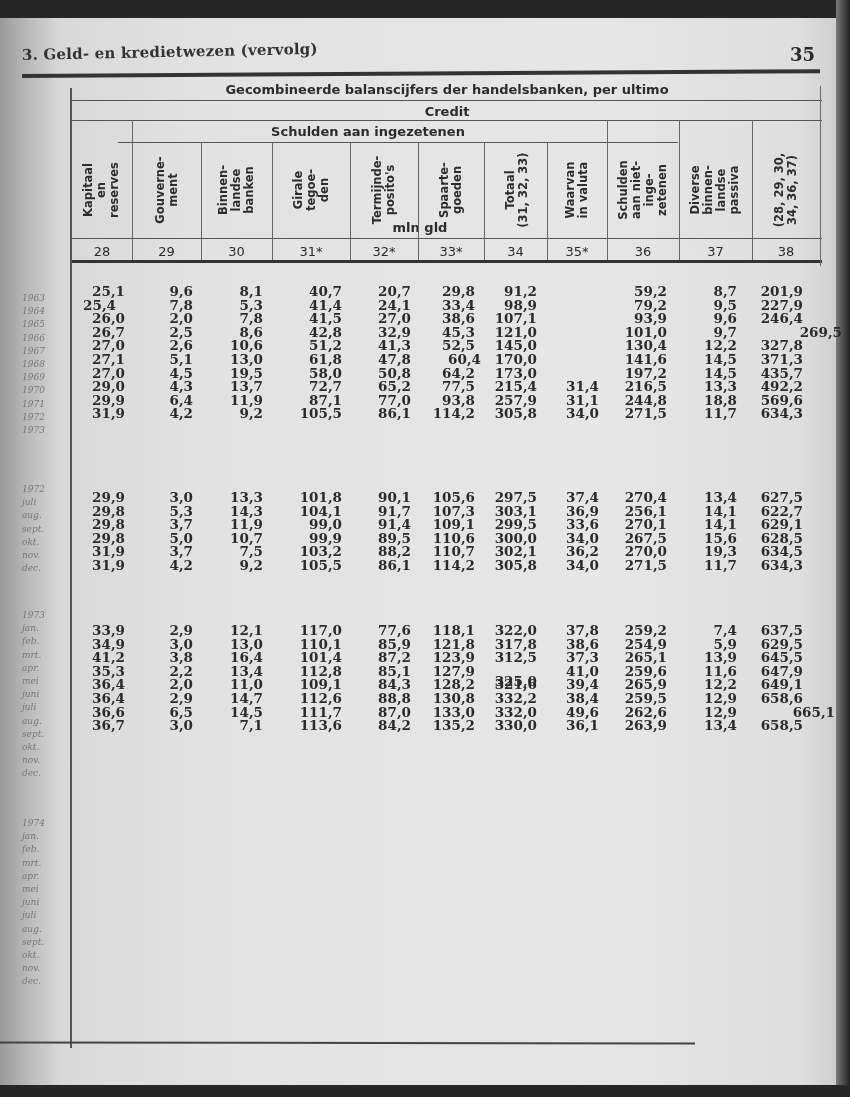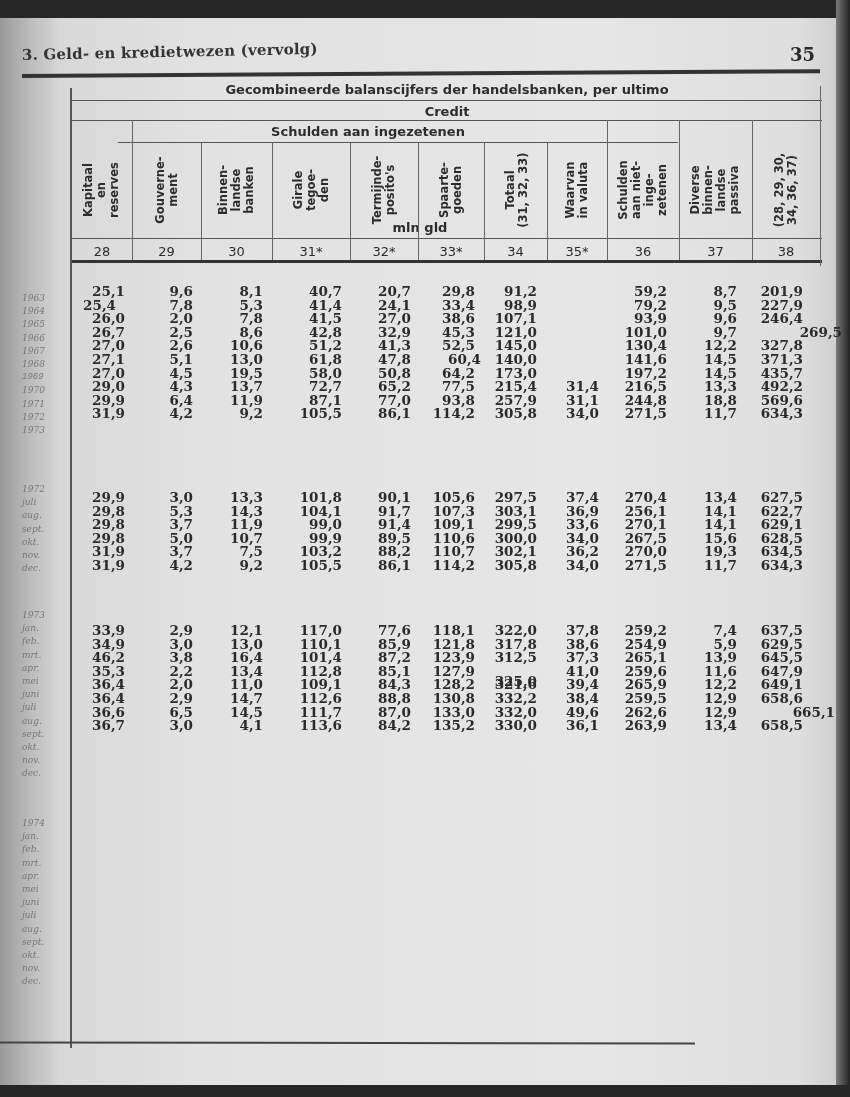--- a/index.html
+++ b/index.html
@@ -153,21 +153,21 @@
 <div class="colnum" style="left:679px; width:73px;">37</div>
 <div class="colnum" style="left:752px; width:68px;">38</div>
 
 <div id="rowlabels">
     <div class="rowlabel" style="top: 292px;">1963</div>
     <div class="rowlabel" style="top: 305.2px;">1964</div>
     <div class="rowlabel" style="top: 318.4px;">1965</div>
     <div class="rowlabel" style="top: 331.6px;">1966</div>
     <div class="rowlabel" style="top: 344.8px;">1967</div>
     <div class="rowlabel" style="top: 358px;">1968</div>
-    <div class="rowlabel" style="top: 371.2px; font-family: Liberation Mono, monospace;">1969</div>
+    <div class="rowlabel" style="top: 371.2px;">1969</div>
     <div class="rowlabel" style="top: 384.4px;">1970</div>
     <div class="rowlabel" style="top: 397.6px;">1971</div>
     <div class="rowlabel" style="top: 410.8px;">1972</div>
     <div class="rowlabel" style="top: 424px;">1973</div>
     <div class="rowlabel" style="top: 483px;">1972</div>
     <div class="rowlabel" style="top: 496.2px;">juli</div>
     <div class="rowlabel" style="top: 509.4px;">aug.</div>
     <div class="rowlabel" style="top: 522.6px;">sept.</div>
     <div class="rowlabel" style="top: 535.8px;">okt.</div>
     <div class="rowlabel" style="top: 549px;">nov.</div>
@@ -254,21 +254,21 @@
     <div class="cell" style="top: 339.4px; left: 529px; width: 70px;"></div>
     <div class="cell" style="top: 339.4px; left: 597px; width: 70px;">130,4</div>
     <div class="cell" style="top: 339.4px; left: 667px; width: 70px;">12,2</div>
     <div class="cell" style="top: 339.4px; left: 733px; width: 70px;">327,8</div>
     <div class="cell" style="top: 353px; left: 55px; width: 70px;">27,1</div>
     <div class="cell" style="top: 353px; left: 123px; width: 70px;">5,1</div>
     <div class="cell" style="top: 353px; left: 193px; width: 70px;">13,0</div>
     <div class="cell" style="top: 353px; left: 272px; width: 70px;">61,8</div>
     <div class="cell" style="top: 353px; left: 341px; width: 70px;">47,8</div>
     <div class="cell" style="top: 353px; left: 405px; width: 70px; padding-left: 6px;">60,4</div>
-    <div class="cell" style="top: 353px; left: 467px; width: 70px;">140,0</div>
+    <div class="cell" style="top: 353px; left: 467px; width: 70px;">170,0</div>
     <div class="cell" style="top: 353px; left: 529px; width: 70px;"></div>
     <div class="cell" style="top: 353px; left: 597px; width: 70px;">141,6</div>
     <div class="cell" style="top: 353px; left: 667px; width: 70px;">14,5</div>
     <div class="cell" style="top: 353px; left: 733px; width: 70px;">371,3</div>
     <div class="cell" style="top: 366.6px; left: 55px; width: 70px;">27,0</div>
     <div class="cell" style="top: 366.6px; left: 123px; width: 70px;">4,5</div>
     <div class="cell" style="top: 366.6px; left: 193px; width: 70px;">19,5</div>
     <div class="cell" style="top: 366.6px; left: 272px; width: 70px;">58,0</div>
     <div class="cell" style="top: 366.6px; left: 341px; width: 70px;">50,8</div>
     <div class="cell" style="top: 366.6px; left: 405px; width: 70px;">64,2</div>
@@ -391,21 +391,21 @@
     <div class="cell" style="top: 637.6px; left: 123px; width: 70px;">3,0</div>
     <div class="cell" style="top: 637.6px; left: 193px; width: 70px;">13,0</div>
     <div class="cell" style="top: 637.6px; left: 272px; width: 70px;">110,1</div>
     <div class="cell" style="top: 637.6px; left: 341px; width: 70px;">85,9</div>
     <div class="cell" style="top: 637.6px; left: 405px; width: 70px;">121,8</div>
     <div class="cell" style="top: 637.6px; left: 467px; width: 70px;">317,8</div>
     <div class="cell" style="top: 637.6px; left: 529px; width: 70px;">38,6</div>
     <div class="cell" style="top: 637.6px; left: 597px; width: 70px;">254,9</div>
     <div class="cell" style="top: 637.6px; left: 667px; width: 70px;">5,9</div>
     <div class="cell" style="top: 637.6px; left: 733px; width: 70px;">629,5</div>
-    <div class="cell" style="top: 651.2px; left: 55px; width: 70px;">46,2</div>
+    <div class="cell" style="top: 651.2px; left: 55px; width: 70px;">41,2</div>
     <div class="cell" style="top: 651.2px; left: 123px; width: 70px;">3,8</div>
     <div class="cell" style="top: 651.2px; left: 193px; width: 70px;">16,4</div>
     <div class="cell" style="top: 651.2px; left: 272px; width: 70px;">101,4</div>
     <div class="cell" style="top: 651.2px; left: 341px; width: 70px;">87,2</div>
     <div class="cell" style="top: 651.2px; left: 405px; width: 70px;">123,9</div>
     <div class="cell" style="top: 651.2px; left: 467px; width: 70px;">312,5</div>
     <div class="cell" style="top: 651.2px; left: 529px; width: 70px;">37,3</div>
     <div class="cell" style="top: 651.2px; left: 597px; width: 70px;">265,1</div>
     <div class="cell" style="top: 651.2px; left: 667px; width: 70px;">13,9</div>
     <div class="cell" style="top: 651.2px; left: 733px; width: 70px;">645,5</div>
@@ -448,21 +448,21 @@
     <div class="cell" style="top: 705.6px; left: 272px; width: 70px;">111,7</div>
     <div class="cell" style="top: 705.6px; left: 341px; width: 70px;">87,0</div>
     <div class="cell" style="top: 705.6px; left: 405px; width: 70px;">133,0</div>
     <div class="cell" style="top: 705.6px; left: 467px; width: 70px;">332,0</div>
     <div class="cell" style="top: 705.6px; left: 529px; width: 70px;">49,6</div>
     <div class="cell" style="top: 705.6px; left: 597px; width: 70px;">262,6</div>
     <div class="cell" style="top: 705.6px; left: 667px; width: 70px;">12,9</div>
     <div class="cell" style="top: 705.6px; left: 733px; width: 70px; padding-left: 32px;">665,1</div>
     <div class="cell" style="top: 719.2px; left: 55px; width: 70px;">36,7</div>
     <div class="cell" style="top: 719.2px; left: 123px; width: 70px;">3,0</div>
-    <div class="cell" style="top: 719.2px; left: 193px; width: 70px;">4,1</div>
+    <div class="cell" style="top: 719.2px; left: 193px; width: 70px;">7,1</div>
     <div class="cell" style="top: 719.2px; left: 272px; width: 70px;">113,6</div>
     <div class="cell" style="top: 719.2px; left: 341px; width: 70px;">84,2</div>
     <div class="cell" style="top: 719.2px; left: 405px; width: 70px;">135,2</div>
     <div class="cell" style="top: 719.2px; left: 467px; width: 70px;">330,0</div>
     <div class="cell" style="top: 719.2px; left: 529px; width: 70px;">36,1</div>
     <div class="cell" style="top: 719.2px; left: 597px; width: 70px;">263,9</div>
     <div class="cell" style="top: 719.2px; left: 667px; width: 70px;">13,4</div>
     <div class="cell" style="top: 719.2px; left: 733px; width: 70px;">658,5</div>
   </div>
 

